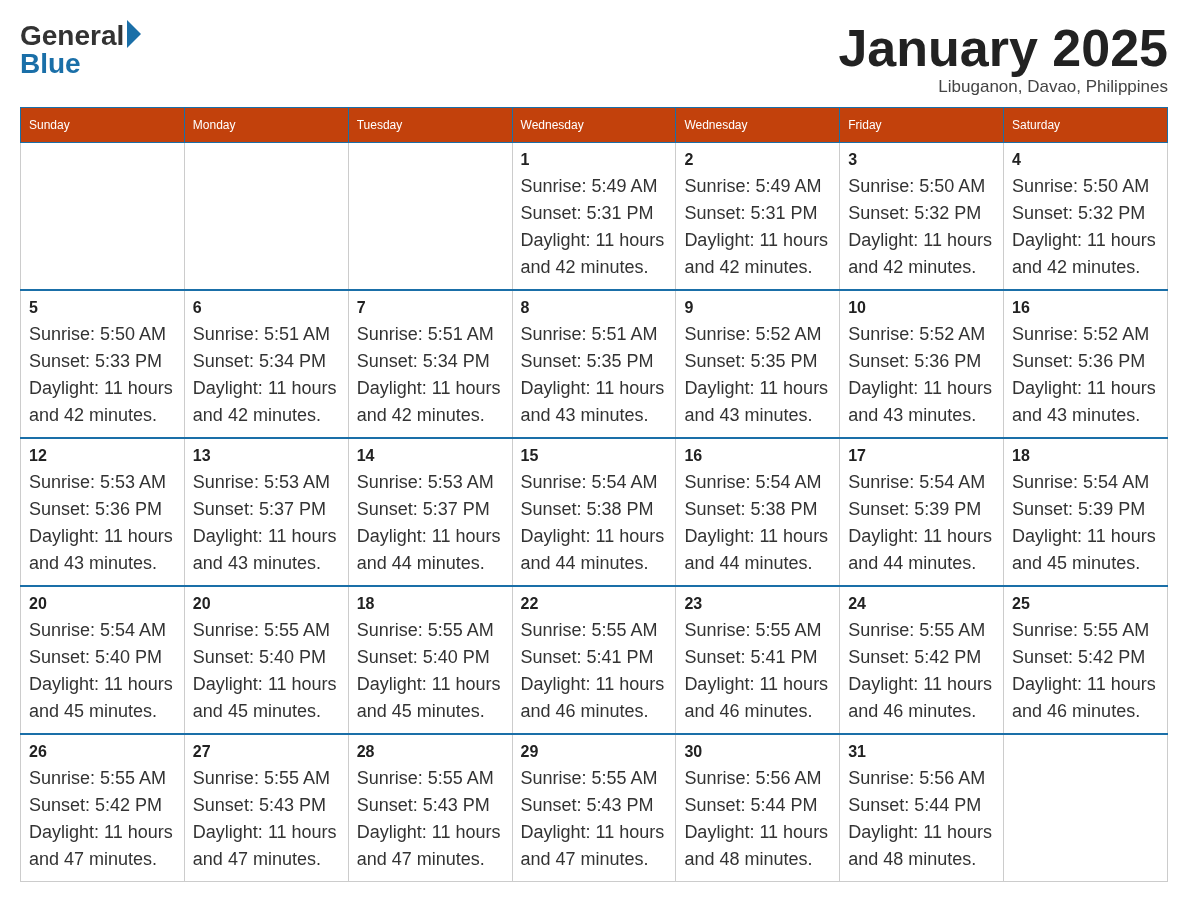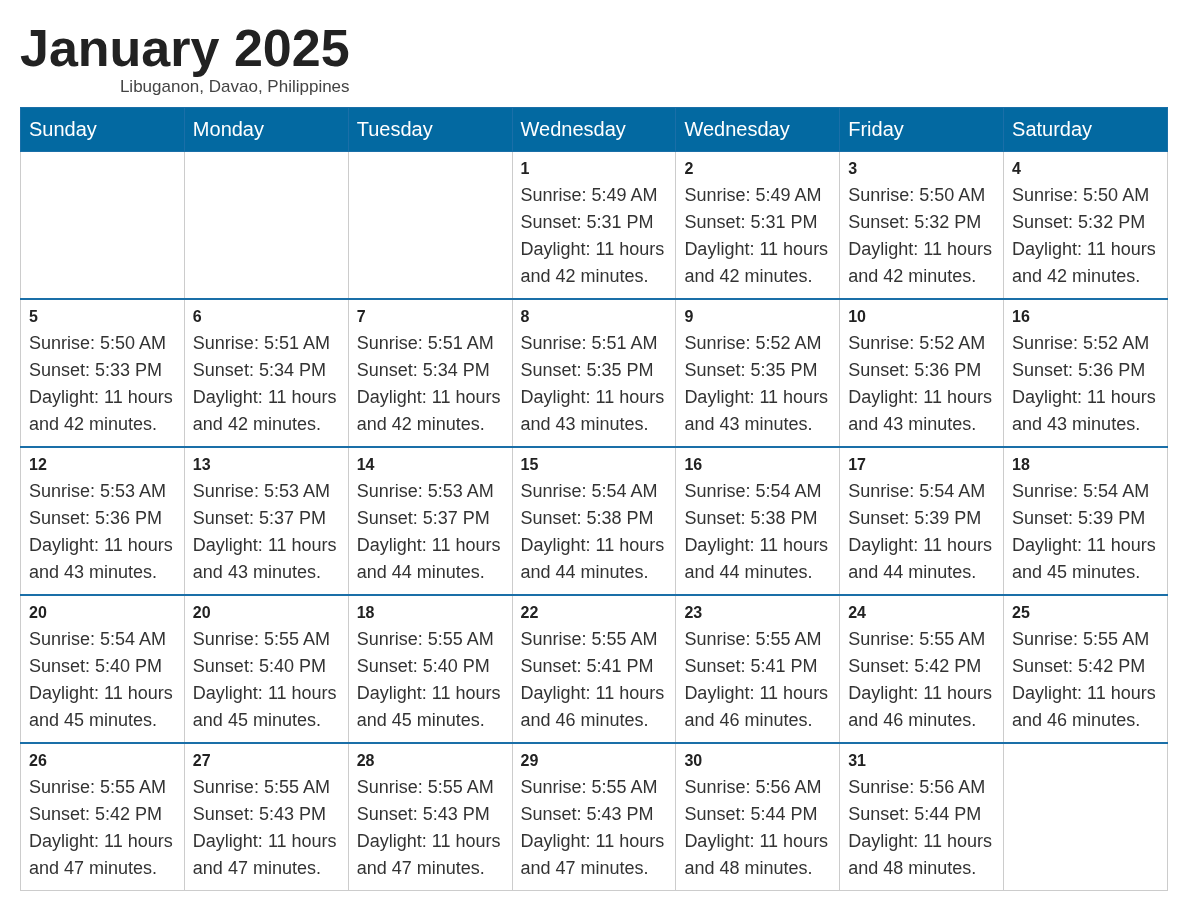--- a/index.html
+++ b/index.html
@@ -57,23 +57,23 @@
     .location {
       font-size: 17px;
       color: #444;
     }
     .calendar {
       width: 100%;
       border-collapse: collapse;
       margin-top: 10px;
     }
     .calendar th {
-      background-color: #0369a1;
+      background-color: #c2410c;
       color: white;
-      font-size: 20px;
+      font-size: 12px;
       font-weight: normal;
       padding: 10px 8px;
       text-align: left;
       border: 1px solid #1a6fa8;
     }
     .calendar td {
       vertical-align: top;
       padding: 8px;
       border: 1px solid #ccc;
       width: calc(100% / 7);
@@ -100,20 +100,27 @@
       border-top: 2px solid #1a6fa8;
     }
     .calendar tr:first-child td {
       border-top: 1px solid #ccc;
     }
   </style>
 </head>
 <body>
 
 <div class="header">
+  <div class="logo">
+    <div class="logo-text">
+      <span class="logo-general">General</span>
+      <div class="logo-arrow"></div>
+    </div>
+    <span class="logo-blue">Blue</span>
+  </div>
   <div class="title-section">
     <div class="month-title">January 2025</div>
     <div class="location">Libuganon, Davao, Philippines</div>
   </div>
 </div>
 
 <table class="calendar">
   <thead>
     <tr>
     <th>Sunday</th>

